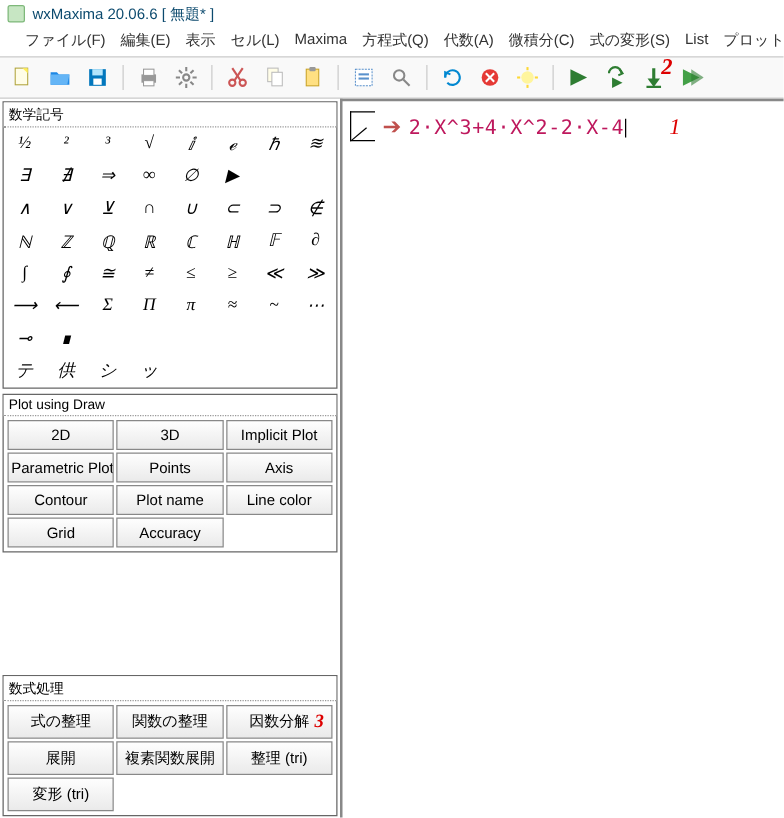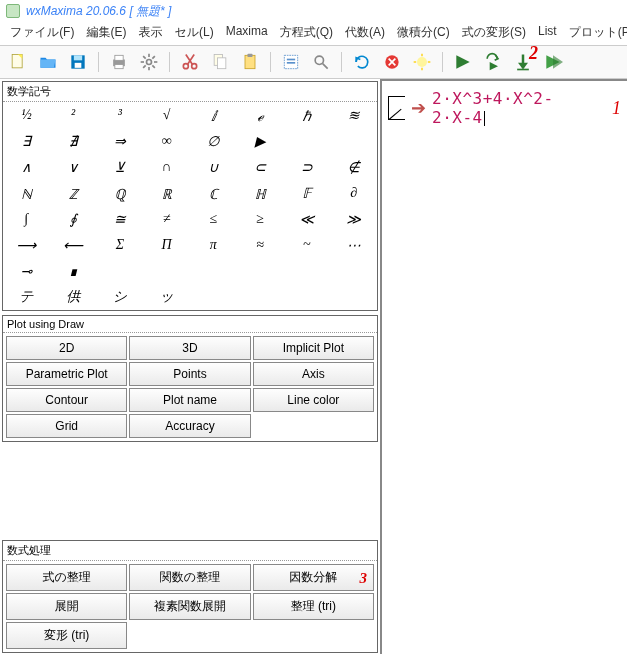--- a/index.html
+++ b/index.html
@@ -1,27 +1,27 @@
 <!DOCTYPE html>
 <html><head>
 <meta charset="utf-8">
 <style>
   * { box-sizing: border-box; margin: 0; padding: 0; }
   body { font-family: "MS PGothic", "Meiryo", sans-serif; font-size: 12px; background: #fff; width: 627px; height: 654px; overflow: hidden; }
   .titlebar { display: flex; align-items: center; height: 22px; padding: 0 6px; background: #fff; }
   .titlebar .logo { width: 14px; height: 14px; background: #c7e6c3; border: 1px solid #7eb87a; border-radius: 2px; margin-right: 6px; }
-  .titlebar .title { color: #3b82f6; font-style: italic; }
-  .menubar { display: flex; gap: 0; padding: 0 4px 2px 4px; color: #333; }
+  .titlebar .title { color: #0c4a6e; }
+  .menubar { display: flex; gap: 0; padding: 0 4px 2px 14px; color: #333; }
   .menubar .menu-item { padding: 2px 6px; white-space: nowrap; cursor: default; }
   .toolbar { display: flex; align-items: center; gap: 6px; padding: 4px 6px; border-top: 1px solid #ccc; border-bottom: 1px solid #ccc; background: #f9f9f9; }
   .toolbar .tbbtn { width: 24px; height: 24px; display: flex; align-items: center; justify-content: center; cursor: pointer; border-radius: 2px; }
   .toolbar .tbbtn svg { width: 20px; height: 20px; }
   .toolbar .sep { width: 1px; height: 20px; background: #ccc; margin: 0 2px; }
   .main { display: flex; height: calc(654px - 22px - 22px - 34px); }
-  .sidebar { width: 380px; display: flex; flex-direction: column; }
+  .sidebar { width: 272px; display: flex; flex-direction: column; }
   .panel { border: 1px solid #666; margin: 2px; }
   .panel-title { font-size: 11px; padding: 2px 4px; border-bottom: 1px dotted #999; background: #fff; }
   .symbol-grid { display: grid; grid-template-columns: repeat(8, 1fr); }
   .symbol-grid .sym { height: 26px; display: flex; align-items: center; justify-content: center; font-size: 14px; font-family: "Times New Roman", serif; cursor: pointer; font-style: italic; }
   .btn-grid { display: grid; grid-template-columns: 1fr 1fr 1fr; gap: 2px; padding: 3px; }
   .btn-grid .btn { border: 1px solid #888; background: linear-gradient(#fefefe,#eaeaea); text-align: center; padding: 4px 2px; font-size: 12px; cursor: pointer; white-space: nowrap; overflow: hidden; }
   .btn-grid .btn.highlight { position: relative; }
   .btn-grid .btn .anno { position: absolute; right: 6px; top: 50%; transform: translateY(-50%); color: #d00; font-weight: bold; font-family: "Times New Roman", serif; font-style: italic; font-size: 15px; }
   .spacer { flex: 1; }
   .content { flex: 1; border-left: 2px solid #888; border-top: 2px solid #888; position: relative; padding: 8px 6px; }

